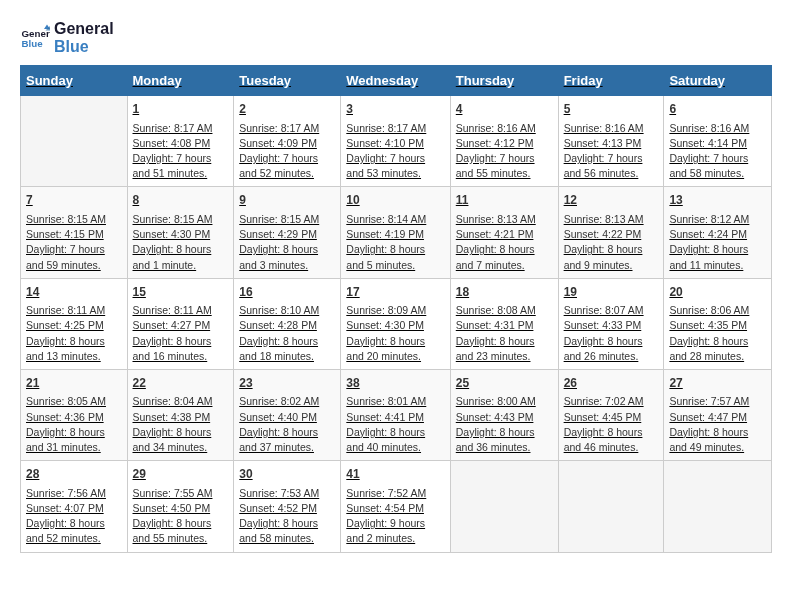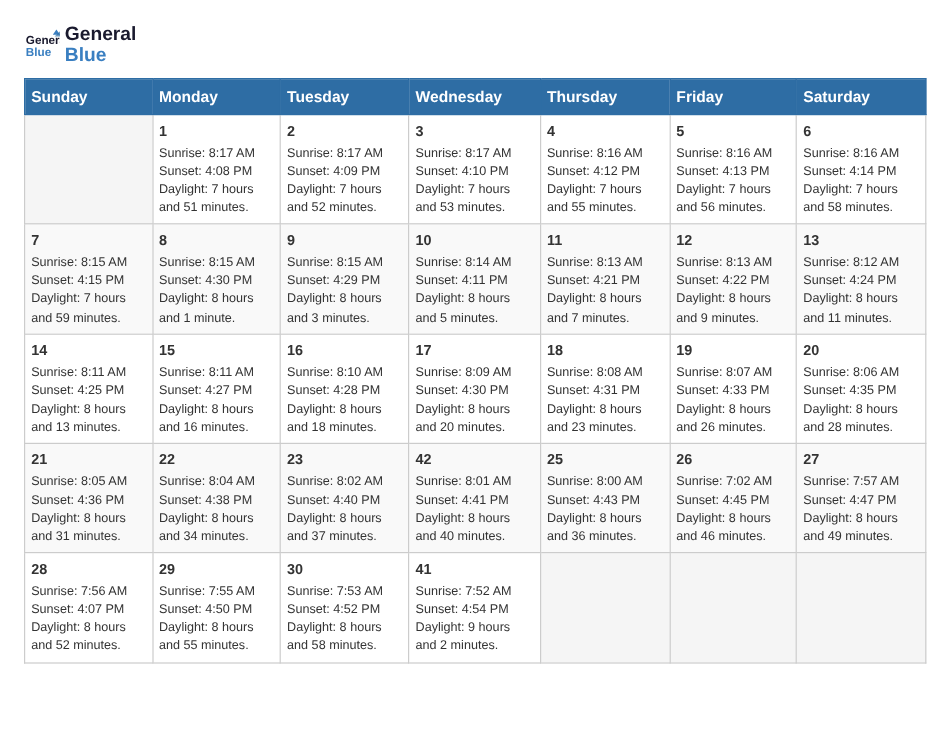--- a/index.html
+++ b/index.html
@@ -36,20 +36,21 @@
     }
     .subtitle {
       font-size: 16px;
       color: #444;
       margin-top: 2px;
     }
     table {
       width: 100%;
       border-collapse: collapse;
       font-size: 11px;
+      text-decoration: underline;
     }
     thead tr th {
       background-color: #2e6da4;
       color: #fff;
       padding: 7px 5px;
       text-align: left;
       font-size: 13px;
       font-weight: bold;
       border: 1px solid #2e6da4;
     }
@@ -120,39 +121,39 @@
         <td><span class="day-num">2</span><span>Sunrise: 8:17 AM</span><br><span>Sunset: 4:09 PM</span><br><span>Daylight: 7 hours and 52 minutes.</span></td>
         <td><span class="day-num">3</span><span>Sunrise: 8:17 AM</span><br><span>Sunset: 4:10 PM</span><br><span>Daylight: 7 hours and 53 minutes.</span></td>
         <td><span class="day-num">4</span><span>Sunrise: 8:16 AM</span><br><span>Sunset: 4:12 PM</span><br><span>Daylight: 7 hours and 55 minutes.</span></td>
         <td><span class="day-num">5</span><span>Sunrise: 8:16 AM</span><br><span>Sunset: 4:13 PM</span><br><span>Daylight: 7 hours and 56 minutes.</span></td>
         <td><span class="day-num">6</span><span>Sunrise: 8:16 AM</span><br><span>Sunset: 4:14 PM</span><br><span>Daylight: 7 hours and 58 minutes.</span></td>
       </tr>
       <tr>
         <td><span class="day-num">7</span><span>Sunrise: 8:15 AM</span><br><span>Sunset: 4:15 PM</span><br><span>Daylight: 7 hours and 59 minutes.</span></td>
         <td><span class="day-num">8</span><span>Sunrise: 8:15 AM</span><br><span>Sunset: 4:30 PM</span><br><span>Daylight: 8 hours and 1 minute.</span></td>
         <td><span class="day-num">9</span><span>Sunrise: 8:15 AM</span><br><span>Sunset: 4:29 PM</span><br><span>Daylight: 8 hours and 3 minutes.</span></td>
-        <td><span class="day-num">10</span><span>Sunrise: 8:14 AM</span><br><span>Sunset: 4:11 PM</span><br><span>Daylight: 8 hours and 5 minutes.</span></td>
+        <td><span class="day-num">10</span><span>Sunrise: 8:14 AM</span><br><span>Sunset: 4:19 PM</span><br><span>Daylight: 8 hours and 5 minutes.</span></td>
         <td><span class="day-num">11</span><span>Sunrise: 8:13 AM</span><br><span>Sunset: 4:21 PM</span><br><span>Daylight: 8 hours and 7 minutes.</span></td>
         <td><span class="day-num">12</span><span>Sunrise: 8:13 AM</span><br><span>Sunset: 4:22 PM</span><br><span>Daylight: 8 hours and 9 minutes.</span></td>
         <td><span class="day-num">13</span><span>Sunrise: 8:12 AM</span><br><span>Sunset: 4:24 PM</span><br><span>Daylight: 8 hours and 11 minutes.</span></td>
       </tr>
       <tr>
         <td><span class="day-num">14</span><span>Sunrise: 8:11 AM</span><br><span>Sunset: 4:25 PM</span><br><span>Daylight: 8 hours and 13 minutes.</span></td>
         <td><span class="day-num">15</span><span>Sunrise: 8:11 AM</span><br><span>Sunset: 4:27 PM</span><br><span>Daylight: 8 hours and 16 minutes.</span></td>
         <td><span class="day-num">16</span><span>Sunrise: 8:10 AM</span><br><span>Sunset: 4:28 PM</span><br><span>Daylight: 8 hours and 18 minutes.</span></td>
         <td><span class="day-num">17</span><span>Sunrise: 8:09 AM</span><br><span>Sunset: 4:30 PM</span><br><span>Daylight: 8 hours and 20 minutes.</span></td>
         <td><span class="day-num">18</span><span>Sunrise: 8:08 AM</span><br><span>Sunset: 4:31 PM</span><br><span>Daylight: 8 hours and 23 minutes.</span></td>
         <td><span class="day-num">19</span><span>Sunrise: 8:07 AM</span><br><span>Sunset: 4:33 PM</span><br><span>Daylight: 8 hours and 26 minutes.</span></td>
         <td><span class="day-num">20</span><span>Sunrise: 8:06 AM</span><br><span>Sunset: 4:35 PM</span><br><span>Daylight: 8 hours and 28 minutes.</span></td>
       </tr>
       <tr>
         <td><span class="day-num">21</span><span>Sunrise: 8:05 AM</span><br><span>Sunset: 4:36 PM</span><br><span>Daylight: 8 hours and 31 minutes.</span></td>
         <td><span class="day-num">22</span><span>Sunrise: 8:04 AM</span><br><span>Sunset: 4:38 PM</span><br><span>Daylight: 8 hours and 34 minutes.</span></td>
         <td><span class="day-num">23</span><span>Sunrise: 8:02 AM</span><br><span>Sunset: 4:40 PM</span><br><span>Daylight: 8 hours and 37 minutes.</span></td>
-        <td><span class="day-num">42</span><span>Sunrise: 8:01 AM</span><br><span>Sunset: 4:41 PM</span><br><span>Daylight: 8 hours and 40 minutes.</span></td>
+        <td><span class="day-num">38</span><span>Sunrise: 8:01 AM</span><br><span>Sunset: 4:41 PM</span><br><span>Daylight: 8 hours and 40 minutes.</span></td>
         <td><span class="day-num">25</span><span>Sunrise: 8:00 AM</span><br><span>Sunset: 4:43 PM</span><br><span>Daylight: 8 hours and 36 minutes.</span></td>
         <td><span class="day-num">26</span><span>Sunrise: 7:02 AM</span><br><span>Sunset: 4:45 PM</span><br><span>Daylight: 8 hours and 46 minutes.</span></td>
         <td><span class="day-num">27</span><span>Sunrise: 7:57 AM</span><br><span>Sunset: 4:47 PM</span><br><span>Daylight: 8 hours and 49 minutes.</span></td>
       </tr>
       <tr>
         <td><span class="day-num">28</span><span>Sunrise: 7:56 AM</span><br><span>Sunset: 4:07 PM</span><br><span>Daylight: 8 hours and 52 minutes.</span></td>
         <td><span class="day-num">29</span><span>Sunrise: 7:55 AM</span><br><span>Sunset: 4:50 PM</span><br><span>Daylight: 8 hours and 55 minutes.</span></td>
         <td><span class="day-num">30</span><span>Sunrise: 7:53 AM</span><br><span>Sunset: 4:52 PM</span><br><span>Daylight: 8 hours and 58 minutes.</span></td>
         <td><span class="day-num">41</span><span>Sunrise: 7:52 AM</span><br><span>Sunset: 4:54 PM</span><br><span>Daylight: 9 hours and 2 minutes.</span></td>
         <td class="empty-cell"></td>

